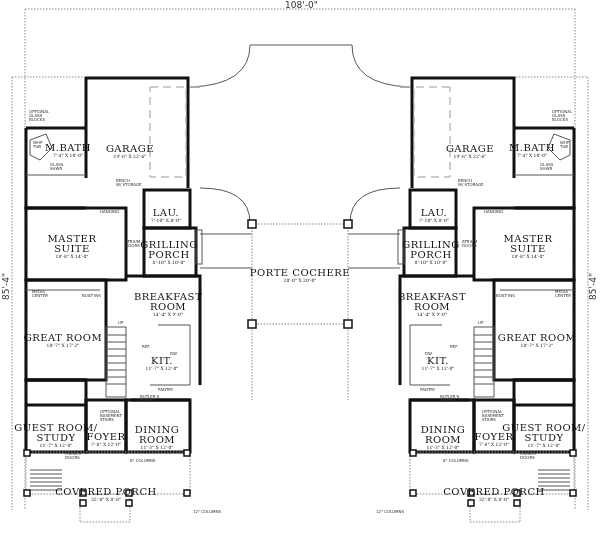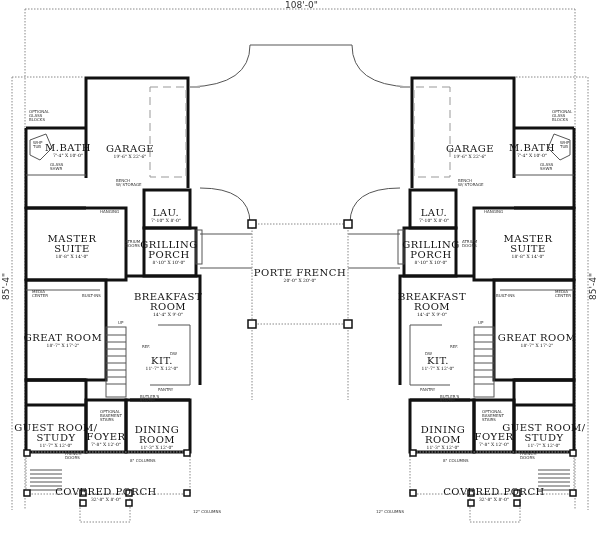--- a/index.html
+++ b/index.html
@@ -171,21 +171,21 @@
     <rect x="126" y="500" width="6" height="6" class="col"></rect>
     <path d="M30 140 L46 134 L52 148 L40 160 L30 155 Z" class="thin"></path>
   </g>
 </svg>
 
 <div class="dim" style="left:285px;top:0px;">108'-0"</div>
 <div class="dimv" style="left:1px;top:300px;">85'-4"</div>
 <div class="dimv" style="left:588px;top:300px;">85'-4"</div>
 
 <div class="lbl" style="left:300px;top:268px;">
-  <span class="rn">PORTE FRENCH</span>
+  <span class="rn">PORTE COCHERE</span>
     <span class="rd">20'-0" X 20'-0"</span>
 </div>
 
 <div class="lbl" style="left:130px;top:144px;">
     <span class="rn">GARAGE</span>
     <span class="rd">19'-6" X 22'-6"</span>
   </div>
 <div class="lbl" style="left:68px;top:143px;">
     <span class="rn">M.BATH</span>
     <span class="rd">7'-4" X 10'-0"</span>

